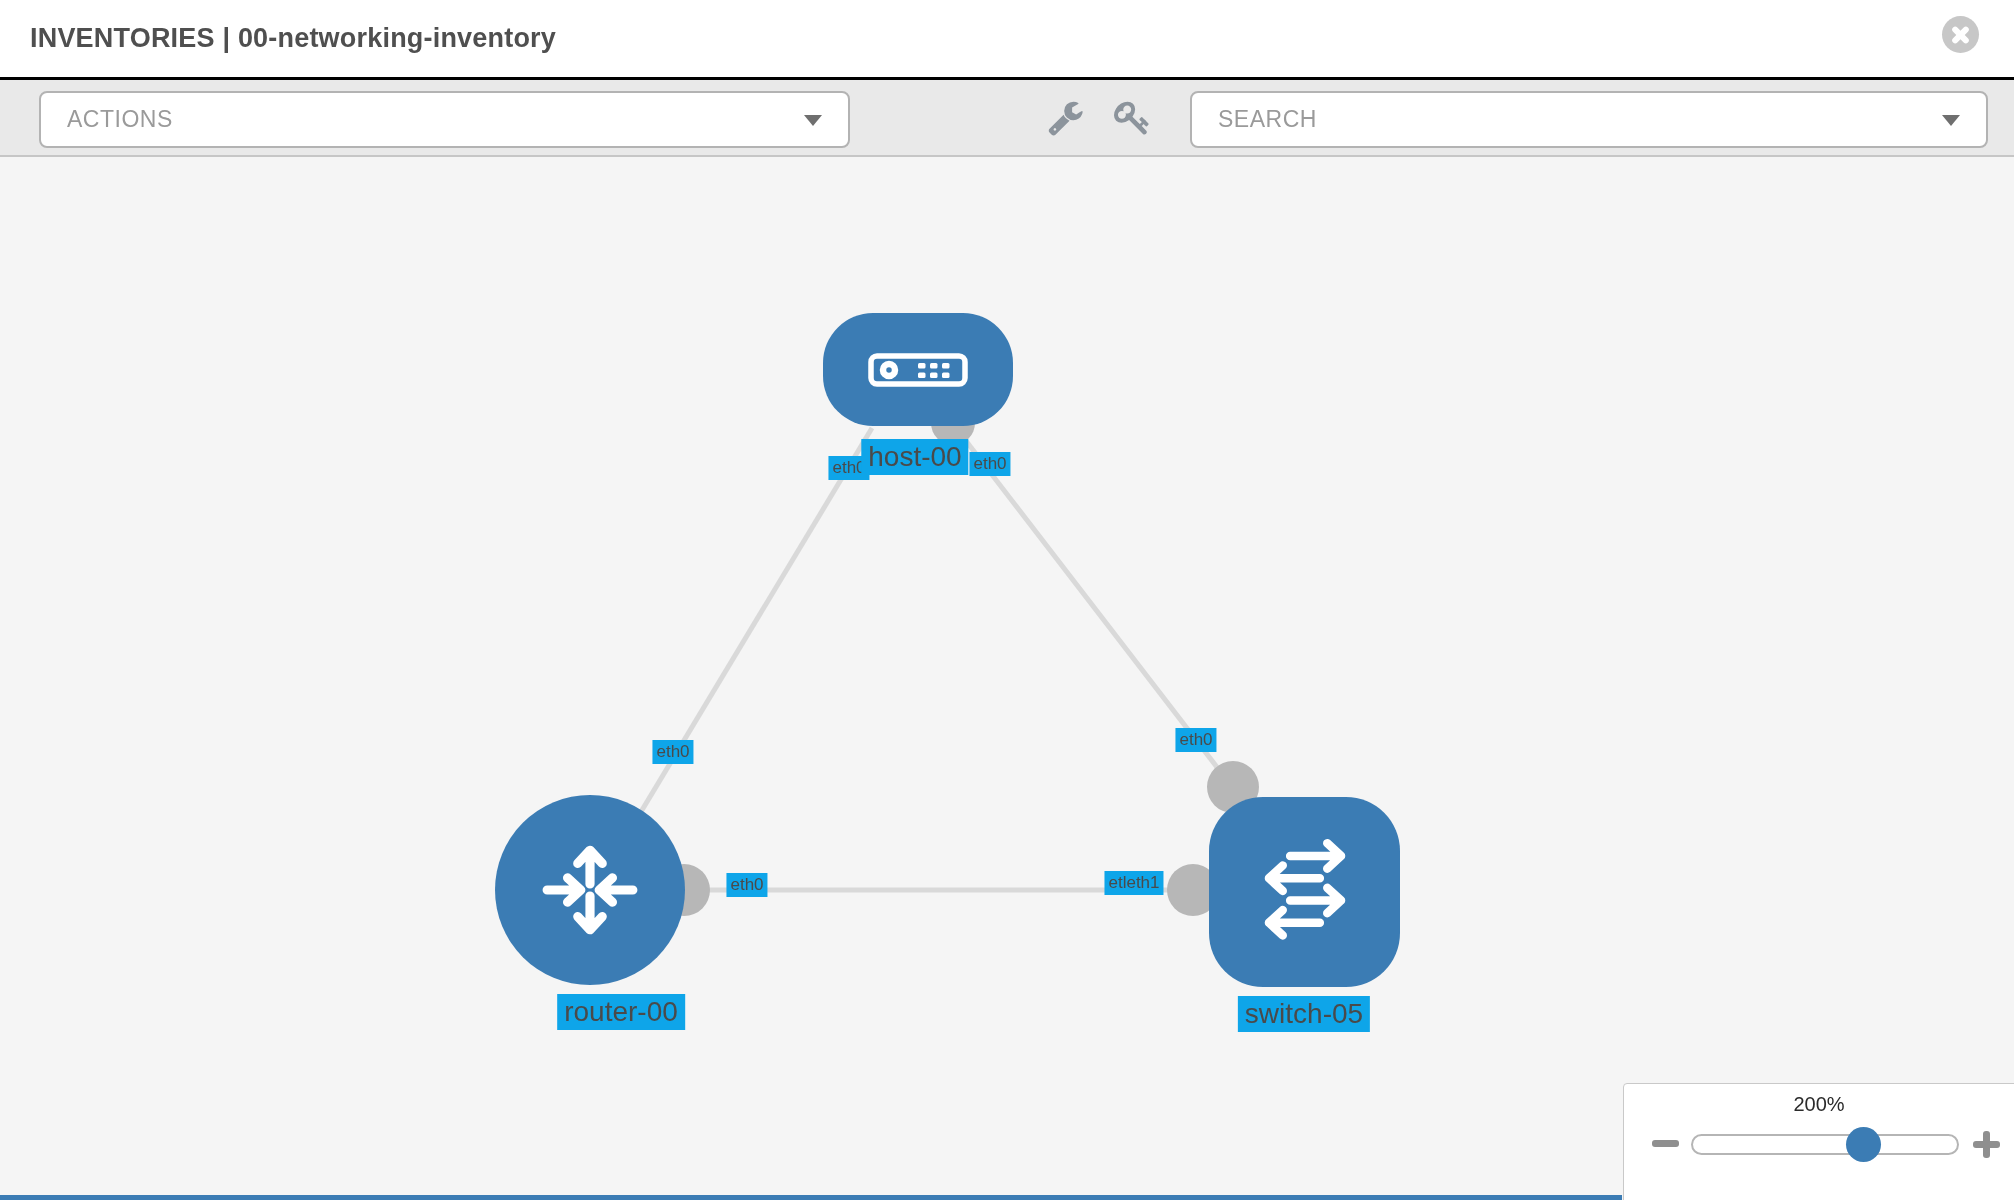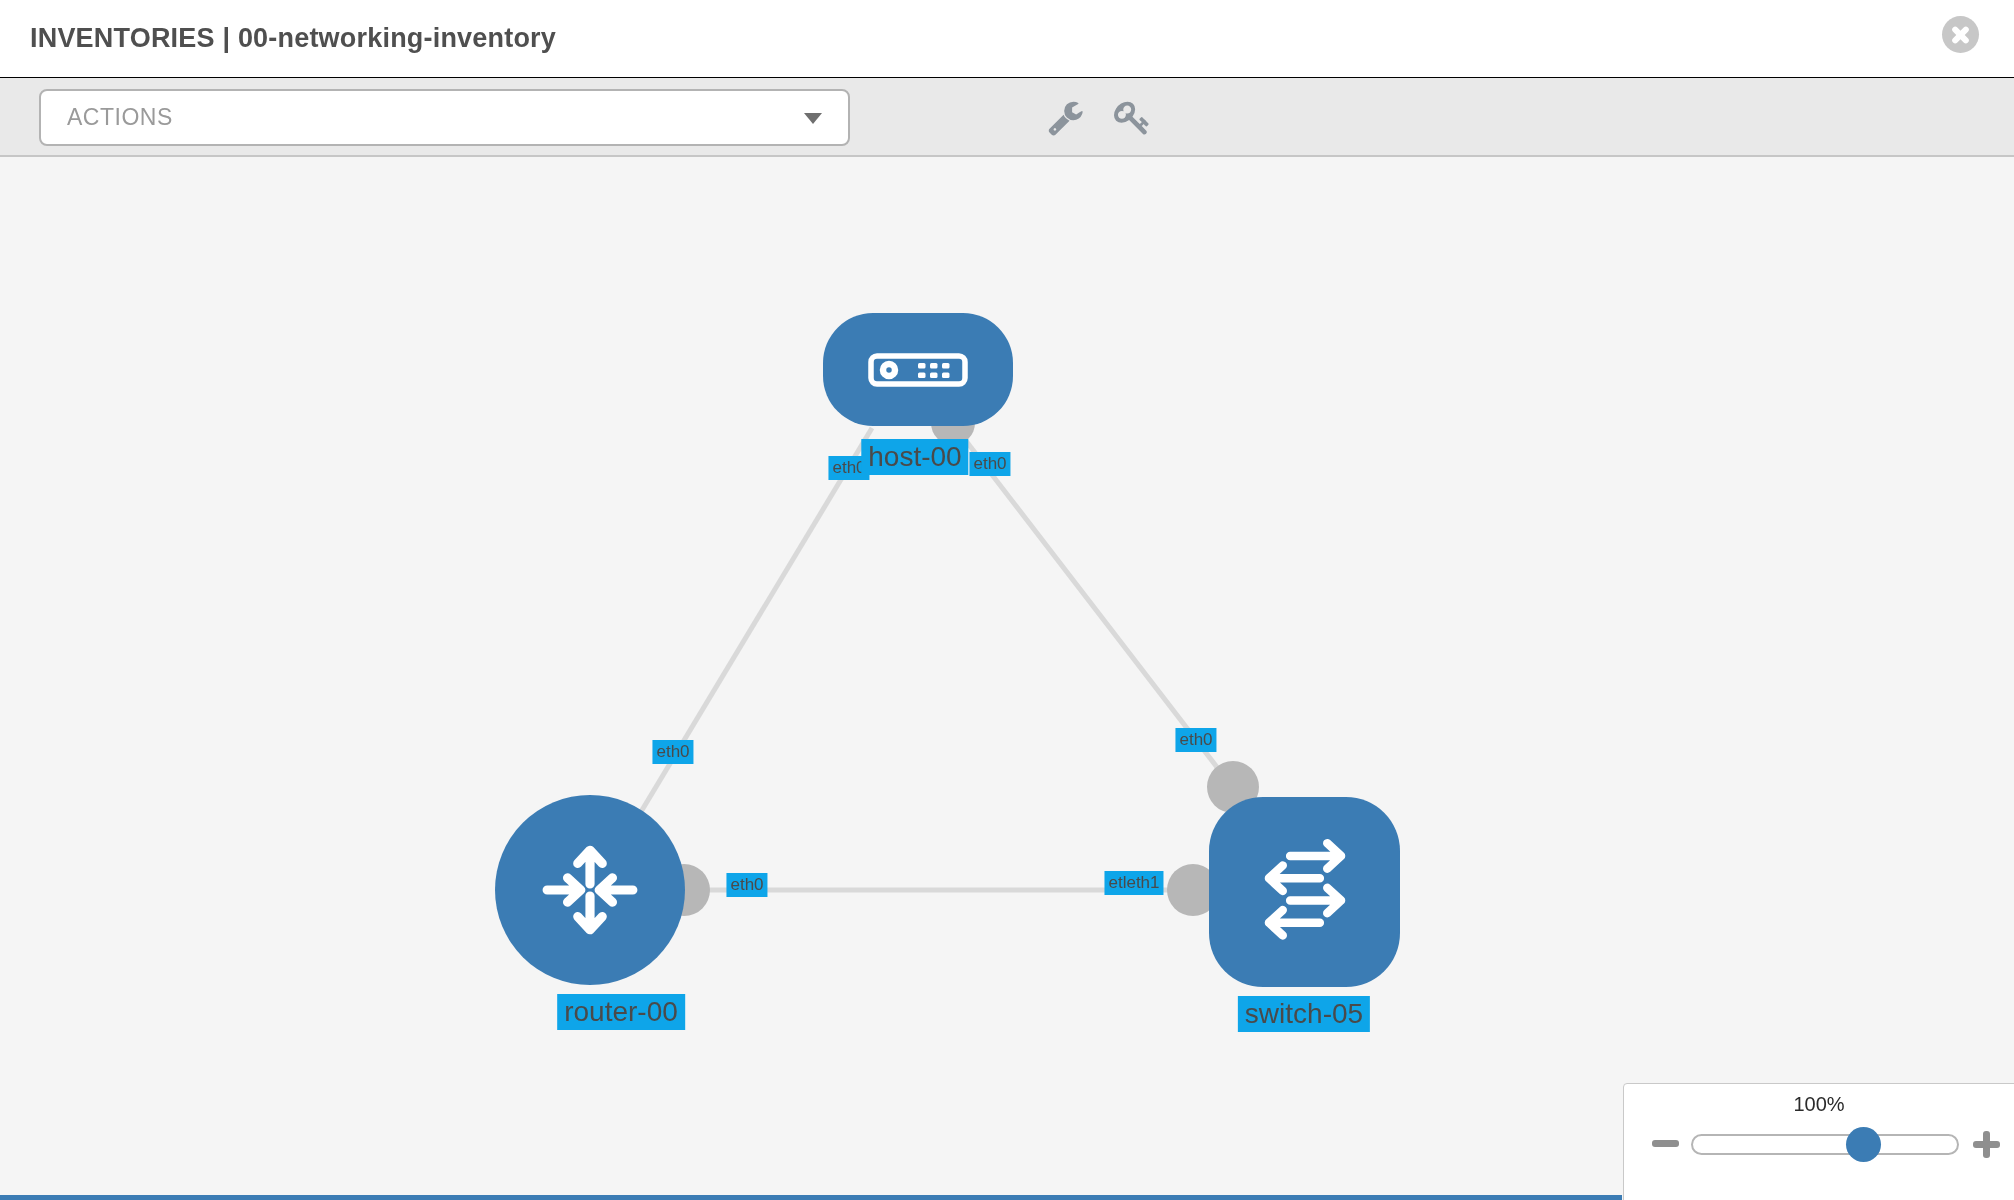--- a/index.html
+++ b/index.html
@@ -13,21 +13,21 @@
                 font-size:27px; font-weight:bold; color:#4f4f4f; letter-spacing:.2px; }
   .close-btn { position:absolute; left:1942px; top:16px; width:37px; height:37px;
                border-radius:50%; background:#c7c7c7; cursor:pointer; }
   .close-btn .bar { position:absolute; left:8px; top:15.5px; width:21px; height:6px;
                     background:#ffffff; border-radius:3px; }
   .close-btn .bar.b1 { transform:rotate(45deg); }
   .close-btn .bar.b2 { transform:rotate(-45deg); }
 
   
   .toolbar { position:absolute; left:0; top:77px; width:2014px; height:80px; background:#e9e9e9;
-             border-top:1px solid #000000; border-bottom:2px solid #c6c6c6; }
+             border-top:3px solid #000000; border-bottom:2px solid #c6c6c6; }
   .dd-box { position:absolute; top:11px; height:57px; background:#ffffff;
             border:2px solid #b3b3b3; border-radius:8px; cursor:pointer; }
   .dd-actions { left:39px; width:811px; }
   .dd-search  { left:1190px; width:798px; }
   .dd-box .dd-label { position:absolute; left:26px; top:0; height:53px; line-height:53px;
                       font-size:23px; color:#9a9a9a; letter-spacing:.5px; }
   .caret { position:absolute; right:26px; top:22px; width:0; height:0;
            border-left:9px solid transparent; border-right:9px solid transparent;
            border-top:11px solid #6f6f6f; }
   .tb-icon { position:absolute; top:99px; width:37px; height:37px; cursor:pointer; }
@@ -78,20 +78,24 @@
     <div class="page-title">INVENTORIES | 00-networking-inventory</div>
     <div class="close-btn">
       <span class="bar b1"></span>
       <span class="bar b2"></span>
     </div>
   </div>
 
   <div class="toolbar">
     <div class="dd-box dd-actions">
       <span class="dd-label">ACTIONS</span>
+      <span class="caret"></span>
+    </div>
+    <div class="dd-box dd-search">
+      <span class="dd-label">SEARCH</span>
       <span class="caret"></span>
     </div>
   </div>
   <div class="tb-icon tb-wrench">
     <svg viewBox="0 0 1792 1792">
         <path d="M448 1472q0-26-19-45t-45-19-45 19-19 45 19 45 45 19 45-19 19-45zm644-420l-682 682q-37 37-90 37-52 0-91-37l-106-108q-38-36-38-90 0-53 38-91l681-681q39 98 114.5 173.5t173.5 114.5zm634-435q0 39-23 106-47 134-164.5 217.5t-258.5 83.5q-185 0-316.5-131.5t-131.5-316.5 131.5-316.5 316.5-131.5q58 0 121.5 16.5t107.5 46.5q16 11 16 28t-16 28l-293 169v224l193 107q5-3 79-48.5t135.5-81 70.5-35.5q15 0 23.5 10t8.5 25z"></path>
       </svg>
   </div>
   <div class="tb-icon tb-key">
     <svg viewBox="0 0 1792 1792">
@@ -149,21 +153,21 @@
   <div class="chip iface-chip" style="left:673px; top:752px;">eth0</div>
   <div class="chip iface-chip" style="left:747px; top:885px;">eth0</div>
   <div class="chip iface-chip" style="left:1196px; top:740px;">eth0</div>
   <div class="chip iface-chip" style="left:1134px; top:883px;">etleth1</div>
 
   <div class="chip name-chip" style="left:915px; top:457px;">host-00</div>
   <div class="chip name-chip" style="left:621px; top:1012px;">router-00</div>
   <div class="chip name-chip" style="left:1304px; top:1014px;">switch-05</div>
 
   <div class="zoom-panel">
-    <div class="zoom-value">100%</div>
+    <div class="zoom-value">200%</div>
     <div class="zoom-minus"><span></span></div>
     <div class="zoom-track"></div>
     <div class="zoom-handle"></div>
     <div class="zoom-plus">
       <span class="h"></span>
       <span class="v"></span>
     </div>
   </div>
 
   <div class="bottom-strip"></div>

